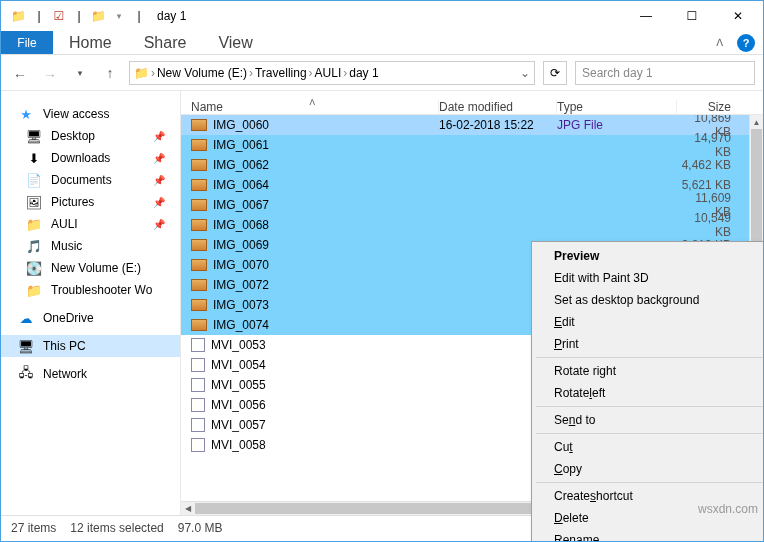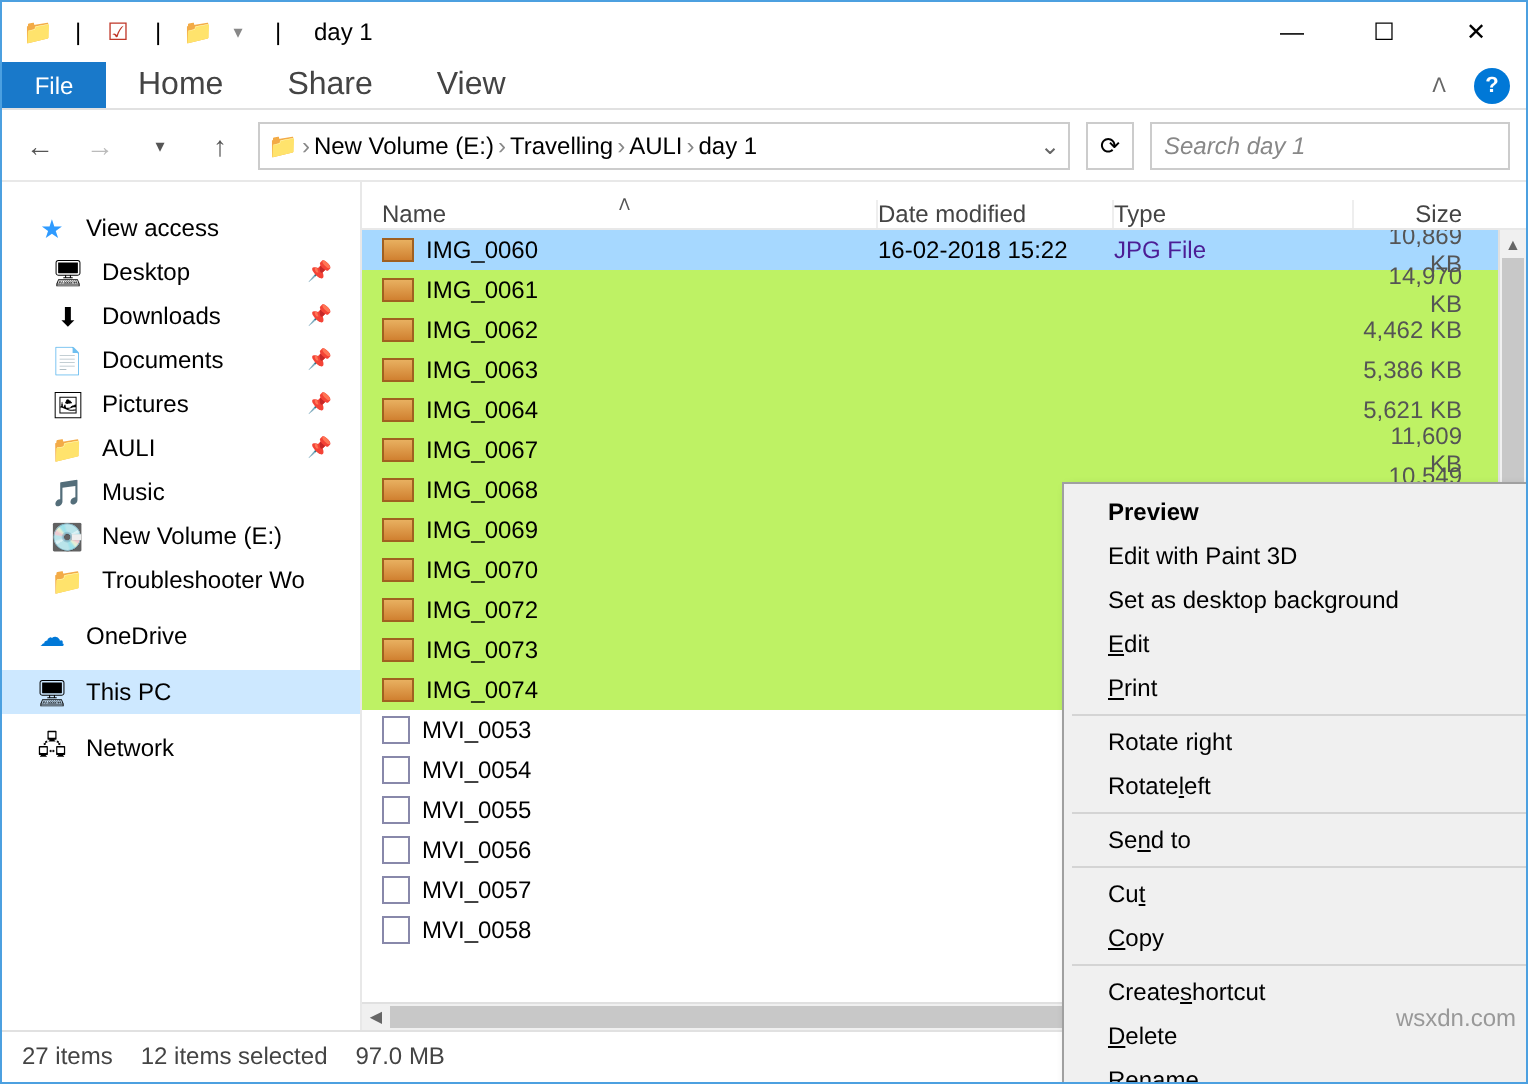--- a/index.html
+++ b/index.html
@@ -15,39 +15,39 @@
 .ribbon-tab { padding: 0 16px; display: flex; align-items: center; color: #444; font-size: 16px; }
 .ribbon-row .spacer { flex: 1; }
 .rib-right { display: flex; align-items: center; padding-right: 8px; gap: 14px; }
 .help { width: 18px; height: 18px; border-radius: 50%; background: #0078d7; color: #fff; display: flex; align-items: center; justify-content: center; font-size: 11px; font-weight: bold; }
 .navbar { height: 36px; display: flex; align-items: center; padding: 0 8px; gap: 8px; border-bottom: 1px solid #e8e8e8; }
 .navbtn { width: 22px; height: 22px; display: flex; align-items: center; justify-content: center; color: #555; font-size: 14px; }
 .navbtn.disabled { color: #bbb; }
 .breadcrumb { flex: 1; height: 24px; border: 1px solid #ccc; display: flex; align-items: center; padding: 0 4px; gap: 2px; color: #000; }
 .breadcrumb .sep { color: #888; }
 .refresh { width: 24px; height: 24px; border: 1px solid #ccc; display: flex; align-items: center; justify-content: center; }
-.search { width: 180px; height: 24px; border: 1px solid #ccc; display: flex; align-items: center; padding: 0 6px; color: #888; font-style: italic; font-size: 12px; }
+.search { width: 180px; height: 24px; border: 1px solid #ccc; display: flex; align-items: center; padding: 0 6px; color: #888; font-size: 12px; }
 .content { display: flex; height: 424px; }
 .nav { width: 180px; border-right: 1px solid #e8e8e8; padding-top: 6px; overflow: hidden; }
 .nav-item { display: flex; align-items: center; height: 22px; padding-left: 24px; gap: 8px; position: relative; }
 .nav-item.top { padding-left: 16px; margin-top: 6px; }
 .nav-item .ico { width: 18px; text-align: center; font-size: 13px; }
 .nav-item .pin { position: absolute; right: 14px; color: #777; font-size: 10px; }
 .nav-item.sel { background: #cde8ff; }
 .main { flex: 1; display: flex; flex-direction: column; position: relative; }
 .cols { display: flex; height: 24px; border-bottom: 1px solid #e8e8e8; align-items: flex-end; color: #444; padding-right: 14px; }
 .col-name { width: 258px; padding-left: 10px; position: relative; }
 .col-sort { position: absolute; left: 50%; top: -2px; font-size: 8px; color: #555; }
 .col-date { width: 118px; }
 .col-type { width: 120px; }
 .col-size { flex: 1; text-align: right; padding-right: 18px; }
 .col-name, .col-date, .col-type { border-right: 1px solid #eee; }
 .files { flex: 1; overflow: hidden; position: relative; }
 .row { display: flex; height: 20px; align-items: center; padding-right: 14px; }
-.row.sel { background: #bef264; }
+.row.sel { background: #7dd3fc; }
 .row.hi { background: #a6d8ff; }
 .cell-name { width: 258px; padding-left: 10px; display: flex; align-items: center; gap: 6px; overflow: hidden; white-space: nowrap; }
 .cell-date { width: 118px; color: #000000; }
 .cell-type { width: 120px; color: #4c1d95; }
 .cell-size { flex: 1; text-align: right; padding-right: 18px; color: #555; }
 .pic { width: 16px; height: 12px; background: linear-gradient(#e8b060,#d08030); border: 1px solid #a06020; }
 .mov { width: 14px; height: 14px; background: #fff; border: 1px solid #88a; position: relative; }
 .scrollbar { position: absolute; right: 0; top: 0; bottom: 0; width: 14px; background: #f0f0f0; border-left: 1px solid #e0e0e0; }
 .sb-btn { height: 14px; display: flex; align-items: center; justify-content: center; color: #666; font-size: 8px; }
 .sb-thumb { position: absolute; top: 14px; left: 1px; right: 1px; height: 200px; background: #c8c8c8; }
@@ -210,29 +210,20 @@
             <span class="pic"></span>
             <span>IMG_0062</span>
           </div>
           <div class="cell-date"></div>
           <div class="cell-type"></div>
           <div class="cell-size">4,462 KB</div>
         </div>
         <div class="row sel">
           <div class="cell-name">
             <span class="pic"></span>
-            <span>IMG_0063</span>
-          </div>
-          <div class="cell-date"></div>
-          <div class="cell-type"></div>
-          <div class="cell-size">5,386 KB</div>
-        </div>
-        <div class="row sel">
-          <div class="cell-name">
-            <span class="pic"></span>
             <span>IMG_0064</span>
           </div>
           <div class="cell-date"></div>
           <div class="cell-type"></div>
           <div class="cell-size">5,621 KB</div>
         </div>
         <div class="row sel">
           <div class="cell-name">
             <span class="pic"></span>
             <span>IMG_0067</span>

